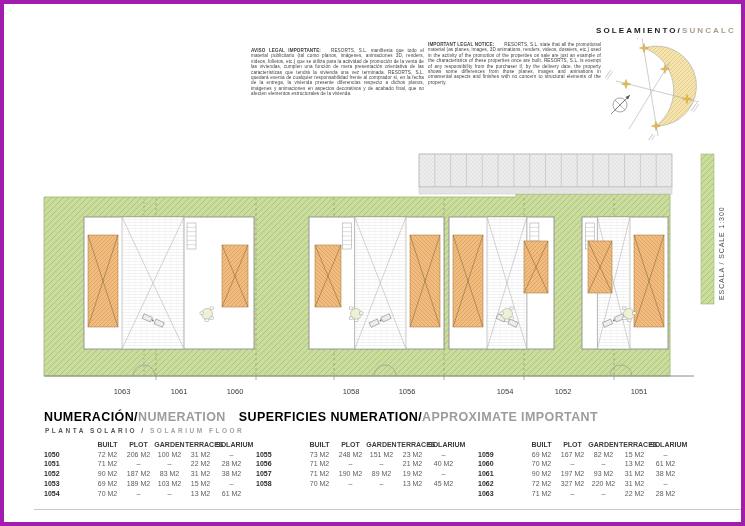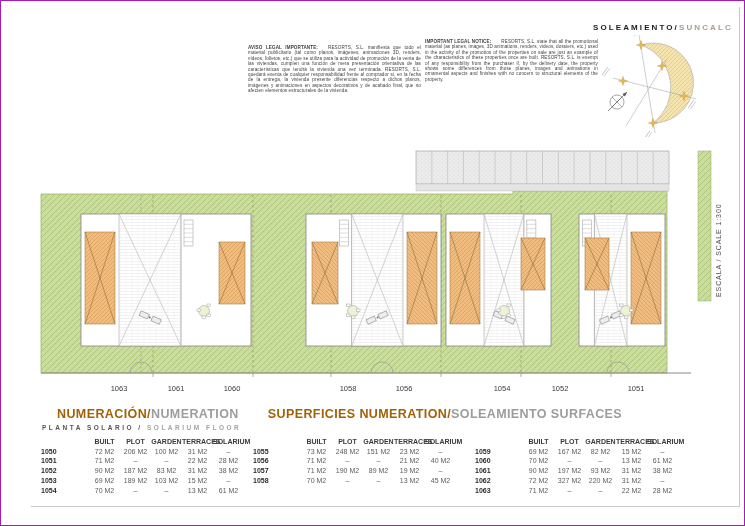--- a/index.html
+++ b/index.html
@@ -1,21 +1,21 @@
 <!DOCTYPE html>
 <html><head>
 <meta charset="utf-8">
 <style>
   * { box-sizing: border-box; margin: 0; padding: 0; }
   html,body { background:#ffffff; }
   #sheet {
     position: relative; width: 745px; height: 526px;
     background: #ffffff; overflow: hidden;
     font-family: "Liberation Sans", sans-serif;
-    border: 1px solid #a21caf; color: #333;
+    border: 4px solid #a21caf; color: #333;
   }
   
   .legal-block {
     position: absolute; width: 173px;
     font-size: 4.6px; line-height: 5.4px;
     text-align: justify; color: #3f3f3f; letter-spacing: 0.1px;
   }
   #legal-es { left: 247px; top: 44px; }
   #legal-en { left: 424px; top: 38px; }
   .legal-title { font-weight: bold; margin-right: 10px; }
@@ -33,21 +33,21 @@
   #scale-label {
     position: absolute; left: 714px; top: 296px; white-space: nowrap;
     transform: rotate(-90deg); transform-origin: 0 0;
     font-size: 7px; letter-spacing: 0.9px; color: #4f4f4f;
   }
   
   #surf-title {
     position: absolute; left: 40px; top: 406px; white-space: nowrap;
     font-size: 12.5px; font-weight: bold; letter-spacing: 0.4px;
   }
-  #surf-title .t-dark { color: #a16207; margin-left: 16px; }
+  #surf-title .t-dark { color: #000000; }
   #surf-title .t-light { color: #9c9c9c; text-align: right; }
   #surf-title .gap { display: inline-block; width: 13px; }
   #surf-sub {
     position: absolute; left: 41px; top: 423px; white-space: nowrap;
     font-size: 6.5px; font-weight: bold; letter-spacing: 2.5px;
   }
   #surf-sub .t-dark { color: #555; }
   #surf-sub .t-light { color: #a3a3a3; }
   .tgroup {
     position: absolute; top: 436px;
@@ -329,21 +329,21 @@
       <text x="347" y="245" text-anchor="middle" font-size="7.5" fill="#3a3a3a" font-family="&quot;Liberation Sans&quot;, sans-serif">1058</text>
       <text x="403" y="245" text-anchor="middle" font-size="7.5" fill="#3a3a3a" font-family="&quot;Liberation Sans&quot;, sans-serif">1056</text>
       <text x="501" y="245" text-anchor="middle" font-size="7.5" fill="#3a3a3a" font-family="&quot;Liberation Sans&quot;, sans-serif">1054</text>
       <text x="559" y="245" text-anchor="middle" font-size="7.5" fill="#3a3a3a" font-family="&quot;Liberation Sans&quot;, sans-serif">1052</text>
       <text x="635" y="245" text-anchor="middle" font-size="7.5" fill="#3a3a3a" font-family="&quot;Liberation Sans&quot;, sans-serif">1051</text>
     </svg>
 
   <div id="scale-label">ESCALA / SCALE 1:300</div>
 
   <div id="surf-title">
-    <span class="t-dark">NUMERACIÓN/</span><span class="t-light">NUMERATION</span><span class="gap"></span><span class="t-dark">SUPERFICIES NUMERATION/</span><span class="t-light">SOLEAMIENTO SURFACES</span>
+    <span class="t-dark">NUMERACIÓN/</span><span class="t-light">NUMERATION</span><span class="gap"></span><span class="t-dark">SUPERFICIES NUMERATION/</span><span class="t-light">APPROXIMATE IMPORTANT</span>
   </div>
   <div id="surf-sub">
     <span class="t-dark">PLANTA SOLARIO /</span> <span class="t-light">SOLARIUM FLOOR</span>
   </div>
   <div class="tgroup" id="tg0">
       <div class="h"></div>
       <div class="h">BUILT</div>
       <div class="h">PLOT</div>
       <div class="h">GARDEN</div>
       <div class="h">TERRACES</div>

